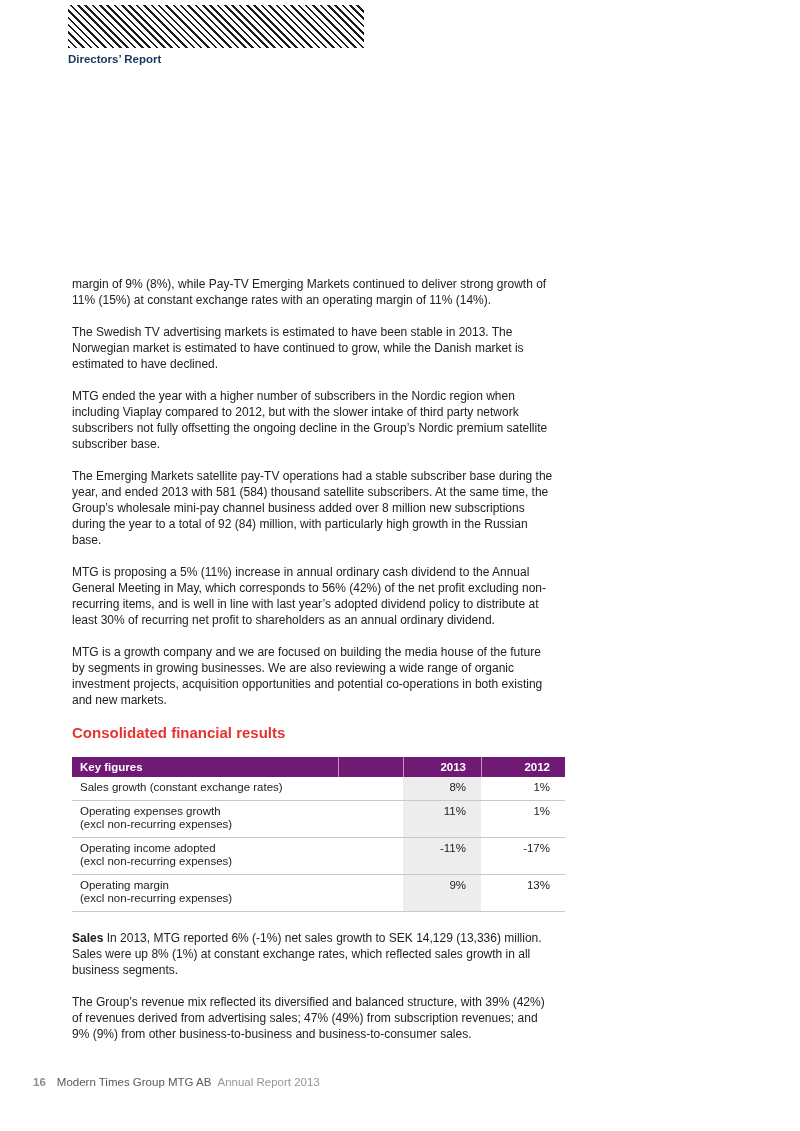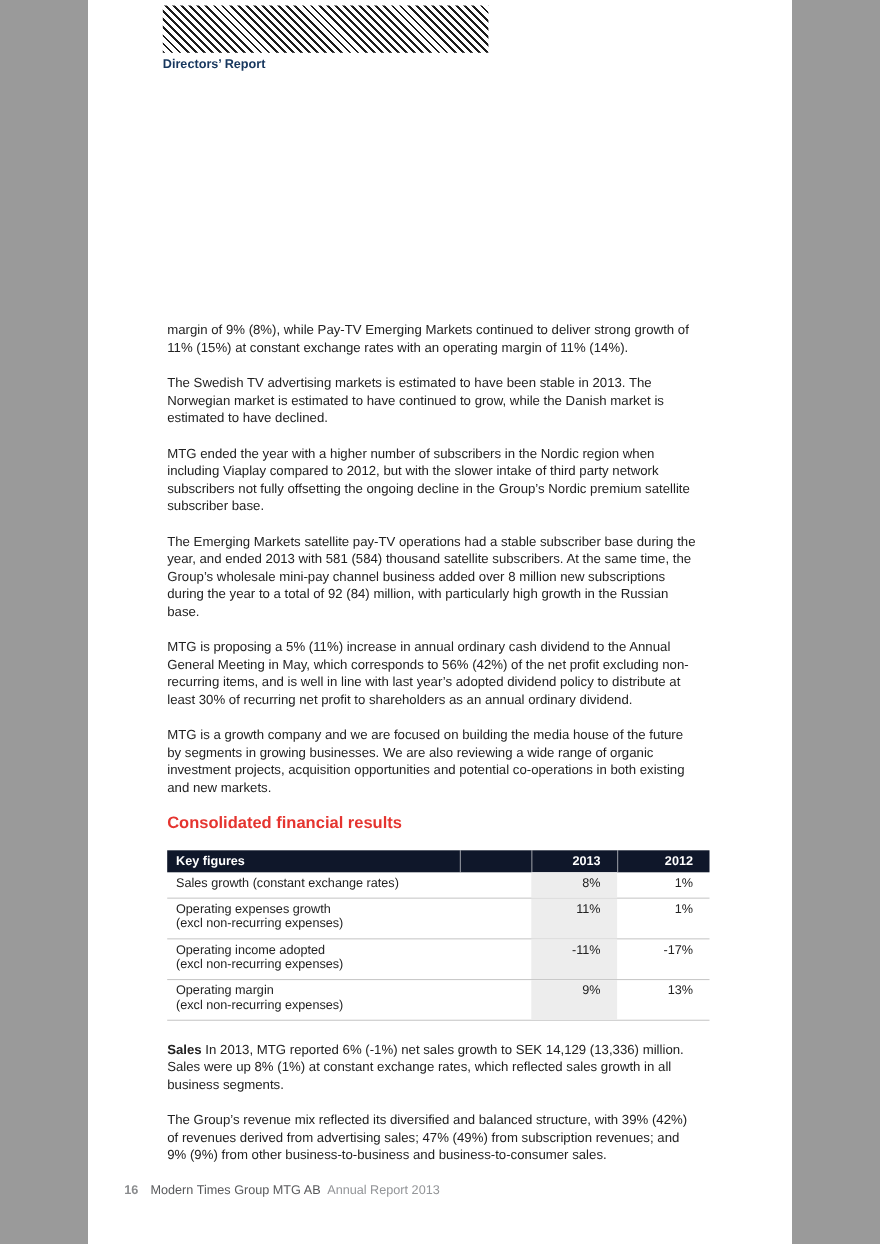--- a/index.html
+++ b/index.html
@@ -1,21 +1,21 @@
 <!DOCTYPE html>
 <html><head>
 <meta charset="utf-8">
 <style>
   * { margin: 0; padding: 0; box-sizing: border-box; }
   html, body { background: #9a9a9a; }
   body { font-family: "Liberation Sans", sans-serif; }
 
   .page {
     position: relative;
-    width: 640px;
+    width: 800px;
     height: 1131px;
     background: #ffffff;
     margin: 0 auto;
     overflow: hidden;
   }
 
   .hatch {
     position: absolute;
     left: 68px;
     top: 5px;
@@ -41,41 +41,41 @@
     position: absolute;
     left: 72px;
     top: 276px;
     width: 484px;
     color: #222222;
   }
 
   p.para {
     font-size: 12px;
     line-height: 16px;
-    margin: 16px 0 16px 0;
+    margin: 0 0 16px 0;
     color: #222222;
   }
   p.para .lead-bold { font-weight: bold; }
 
   h2.section-heading {
     font-size: 15px;
     font-weight: bold;
     color: #e5342f;
     margin: 8px 0 16px 0;
   }
 
   
   .kf-table {
     width: 493px;
     margin: 0 0 18px 0;
     font-size: 11.5px;
   }
   .kf-thead {
     display: flex;
-    background: #0f172a;
+    background: #701a75;
     color: #ffffff;
     font-weight: bold;
     height: 20px;
     line-height: 20px;
     align-items: stretch;
   }
   .kf-th { overflow: hidden; white-space: nowrap; }
   .kf-th + .kf-th { border-left: 1px solid rgba(255,255,255,0.55); }
   .kf-th.c-label  { width: 266px; padding-left: 8px; }
   .kf-th.c-spacer { width: 65px; }

